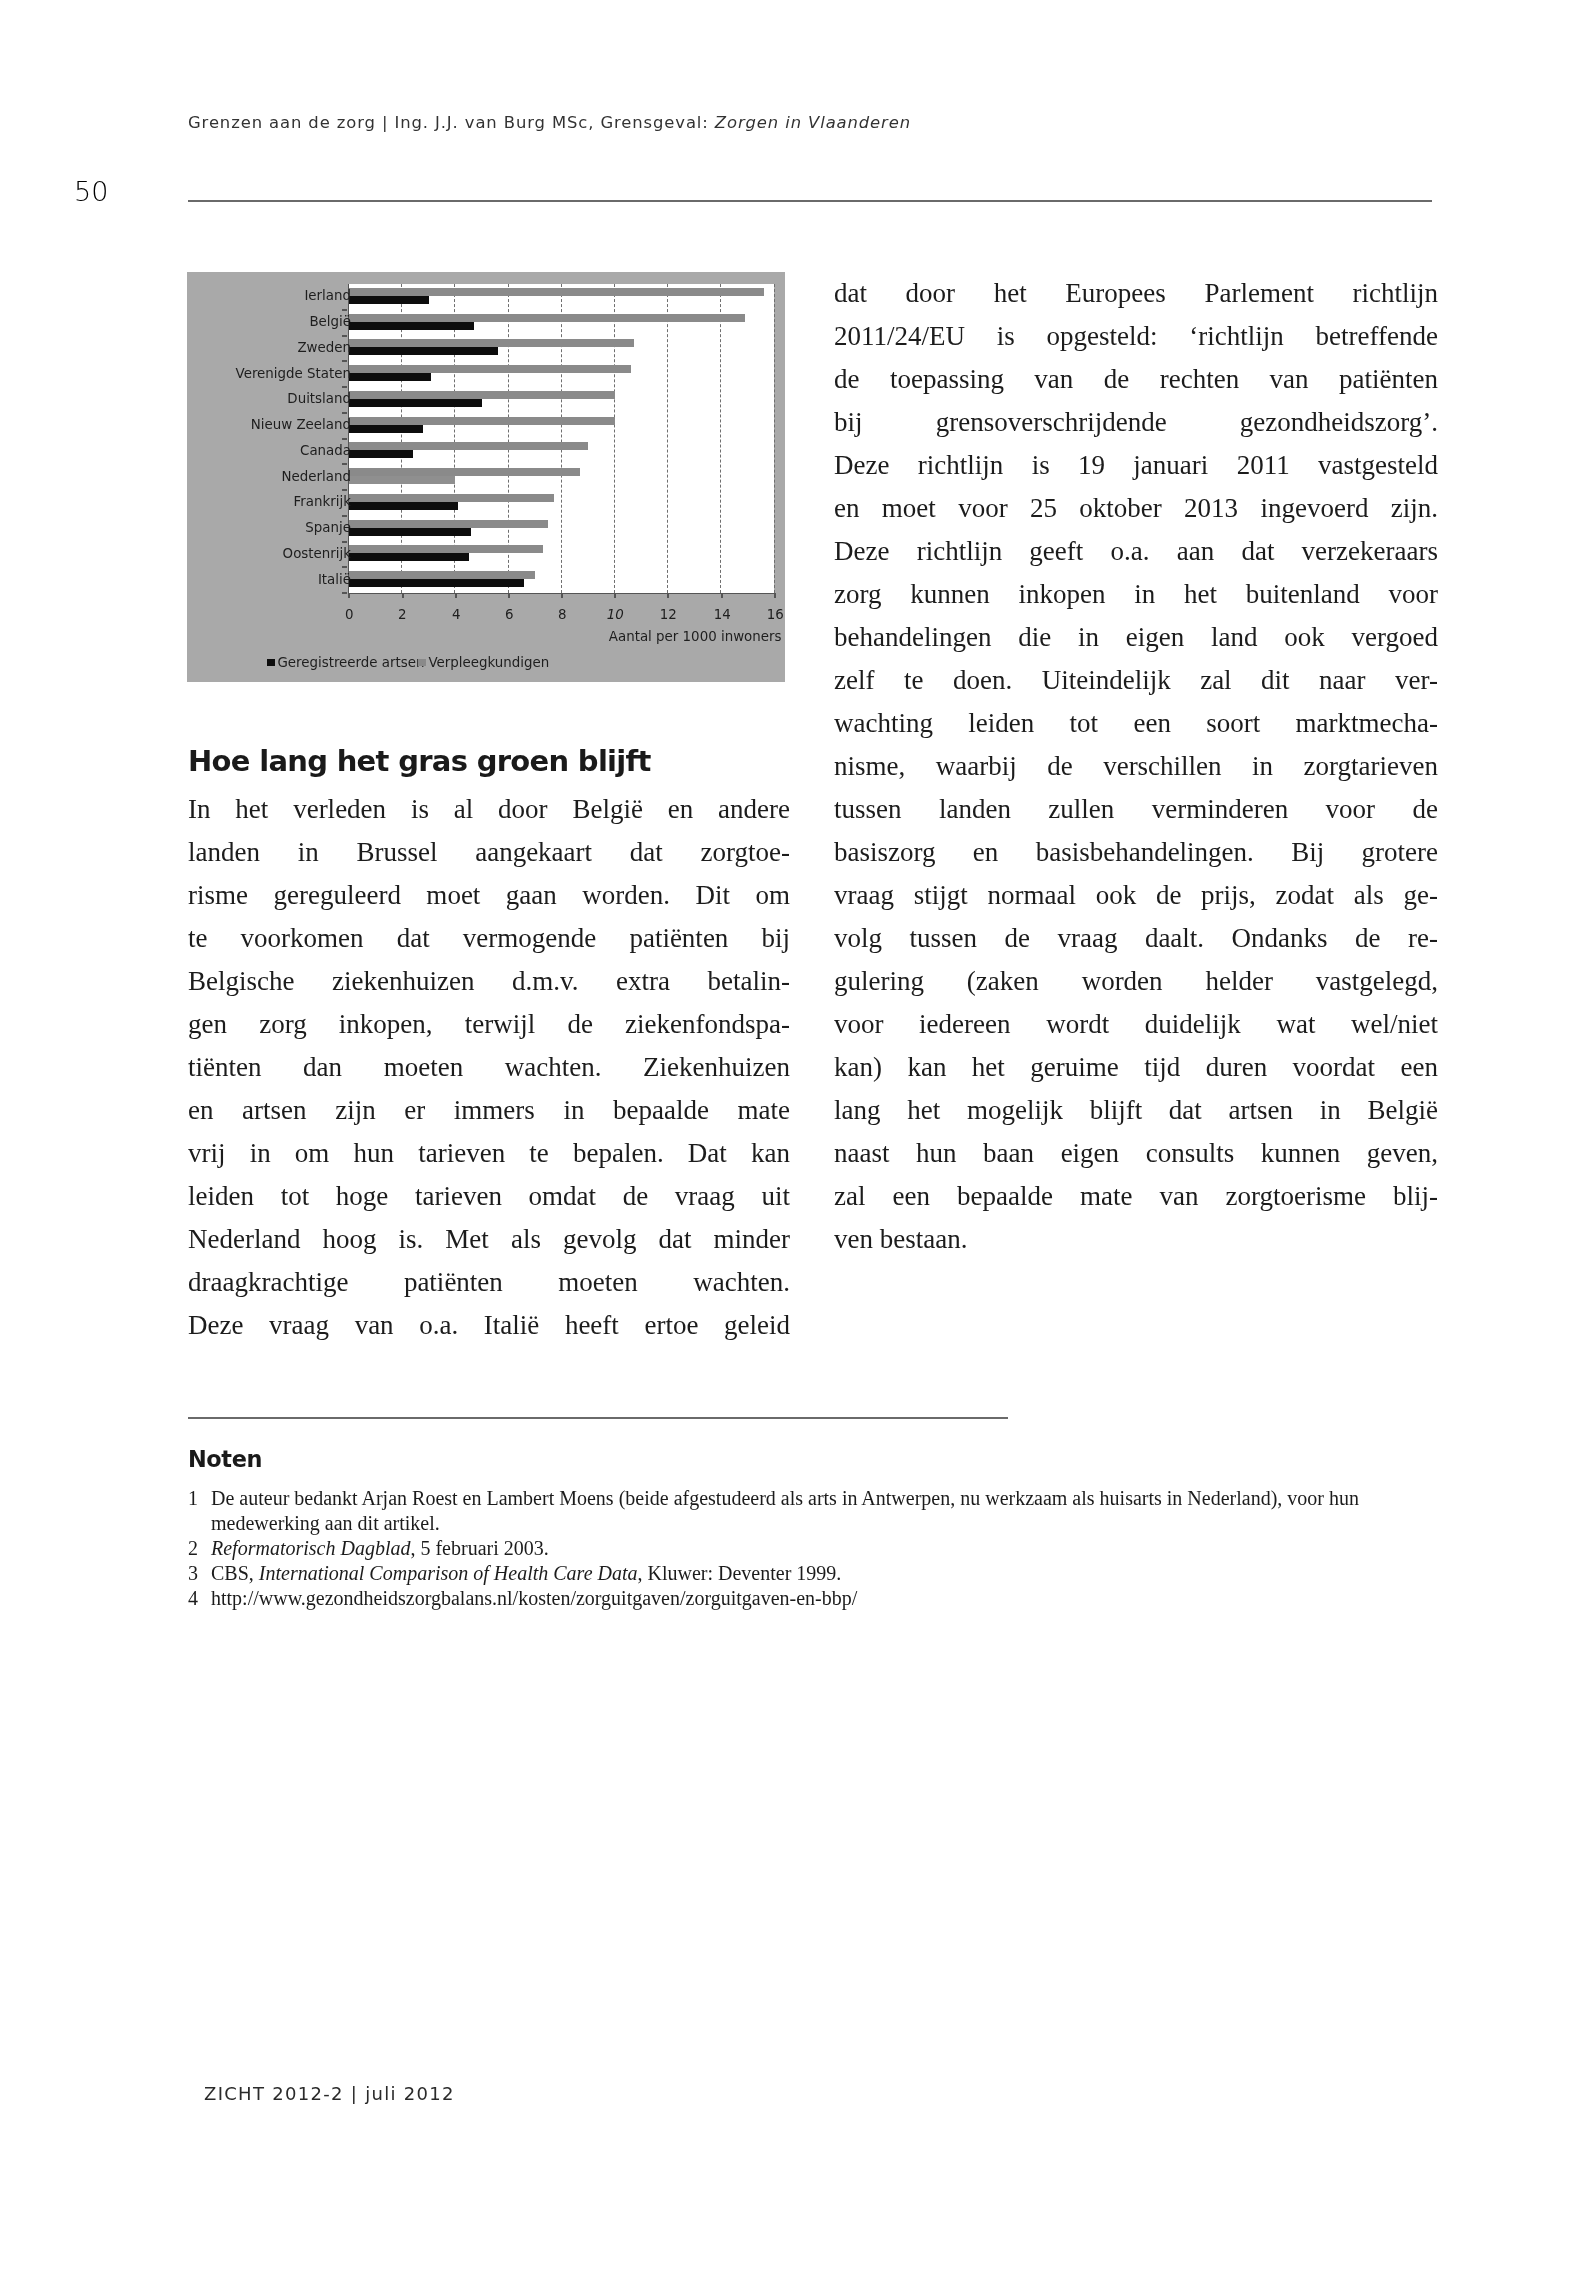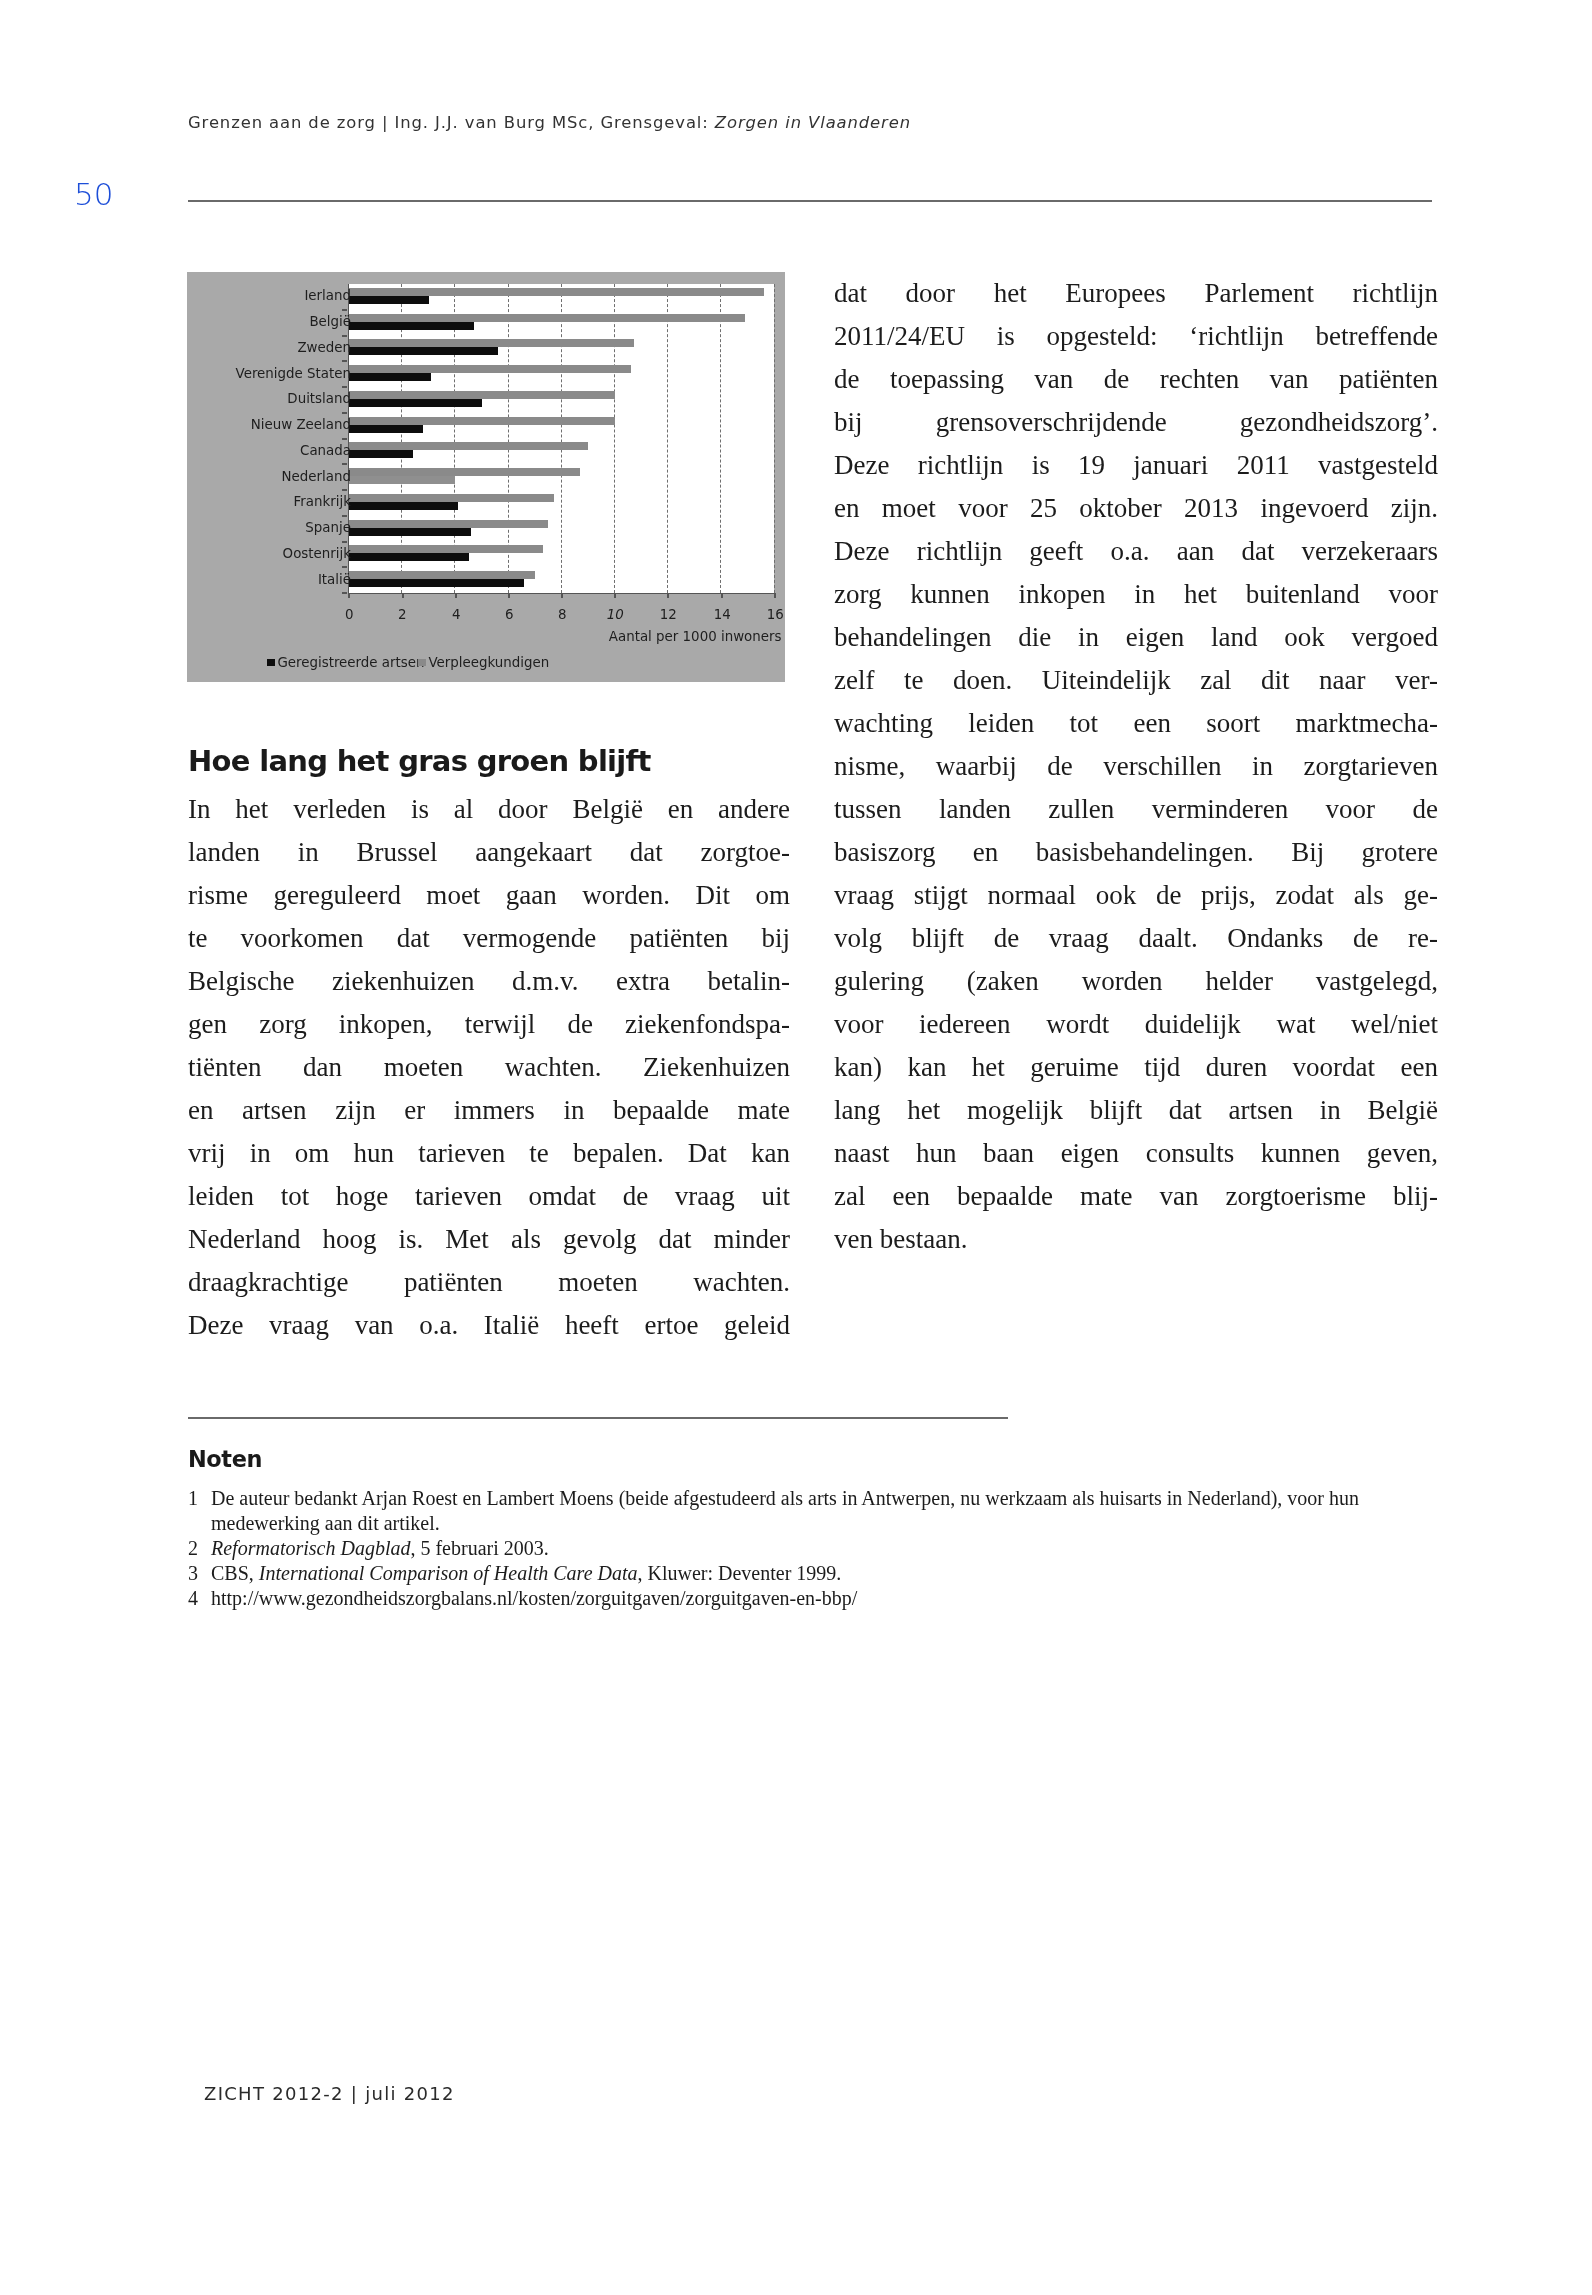--- a/index.html
+++ b/index.html
@@ -1,21 +1,21 @@
 <!DOCTYPE html>
 <html style="font-size:14px"><head>
 <meta charset="utf-8">
 <style>
   html, body { margin: 0; padding: 0; background: #ffffff; }
   body { width: 1592px; height: 2295px; position: relative; overflow: hidden; color: #1a1a1a; }
   .abs { position: absolute; }
 
   .running-head { left: 188px; top: 113px; font-family: "DejaVu Sans", sans-serif; font-size: 16.4px; letter-spacing: 0.9px; color: #333; white-space: nowrap; }
   .running-head em { font-style: italic; }
-  .page-number { left: 74px; top: 176px; font-family: "DejaVu Sans", sans-serif; font-size: 31px; font-weight: 300; color: #1d4ed8; }
+  .page-number { left: 74px; top: 176px; font-family: "DejaVu Sans", sans-serif; font-size: 27px; font-weight: 300; color: #000000; }
   .header-rule { left: 188px; top: 200px; width: 1244px; height: 1.7px; background: #6a6a6a; }
 
   .col { font-family: "Liberation Serif", "DejaVu Serif", serif; font-size: 27px; line-height: 43px; color: #1c1c1c; text-align: justify; }
   .col .line { display: block; white-space: nowrap; text-align-last: justify; height: 43px; }
   .col .line.last { text-align-last: left; }
   .left-col { left: 188px; width: 602px; }
   .right-col { left: 834px; width: 604px; top: 272px; }
   .section-heading { left: 188px; top: 744px; font-family: "DejaVu Sans", sans-serif; font-weight: bold; font-size: 29px; letter-spacing: -0.7px; color: #1a1a1a; }
   .left-body { top: 788px; }
 
@@ -198,21 +198,21 @@
     <span class="line">en moet voor 25 oktober 2013 ingevoerd zijn.</span>
     <span class="line">Deze richtlijn geeft o.a. aan dat verzekeraars</span>
     <span class="line">zorg kunnen inkopen in het buitenland voor</span>
     <span class="line">behandelingen die in eigen land ook vergoed</span>
     <span class="line">zelf te doen. Uiteindelijk zal dit naar ver-</span>
     <span class="line">wachting leiden tot een soort marktmecha-</span>
     <span class="line">nisme, waarbij de verschillen in zorgtarieven</span>
     <span class="line">tussen landen zullen verminderen voor de</span>
     <span class="line">basiszorg en basisbehandelingen. Bij grotere</span>
     <span class="line">vraag stijgt normaal ook de prijs, zodat als ge-</span>
-    <span class="line">volg blijft de vraag daalt. Ondanks de re-</span>
+    <span class="line">volg tussen de vraag daalt. Ondanks de re-</span>
     <span class="line">gulering (zaken worden helder vastgelegd,</span>
     <span class="line">voor iedereen wordt duidelijk wat wel/niet</span>
     <span class="line">kan) kan het geruime tijd duren voordat een</span>
     <span class="line">lang het mogelijk blijft dat artsen in België</span>
     <span class="line">naast hun baan eigen consults kunnen geven,</span>
     <span class="line">zal een bepaalde mate van zorgtoerisme blij-</span>
     <span class="line last">ven bestaan.</span>
   </div>
 
 <div class="abs notes-rule"></div>

